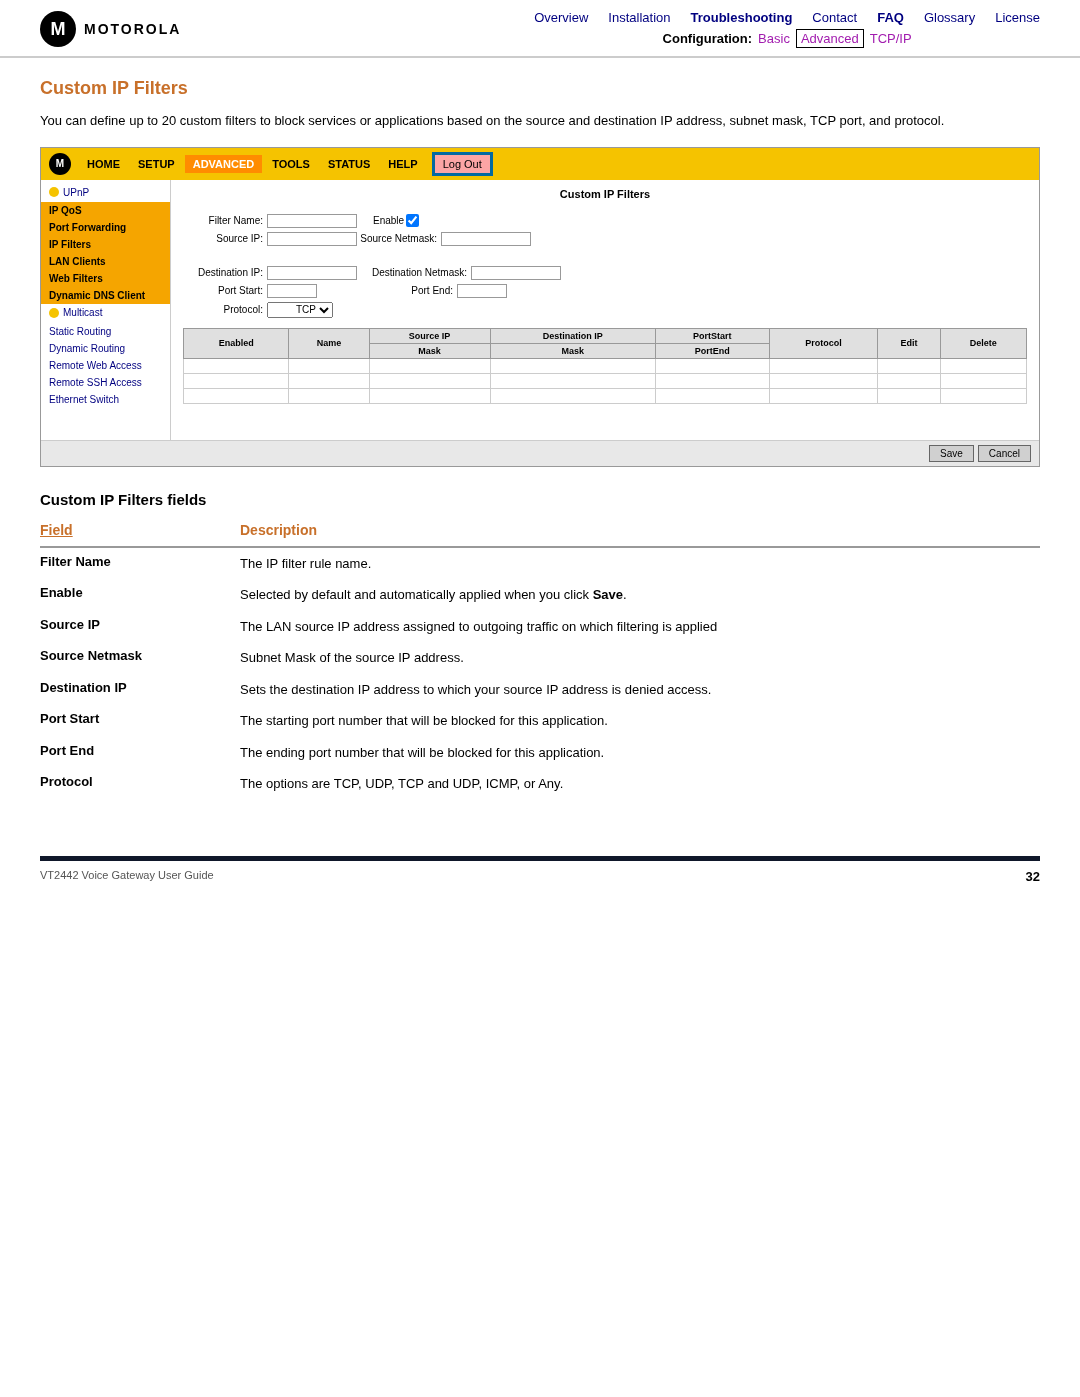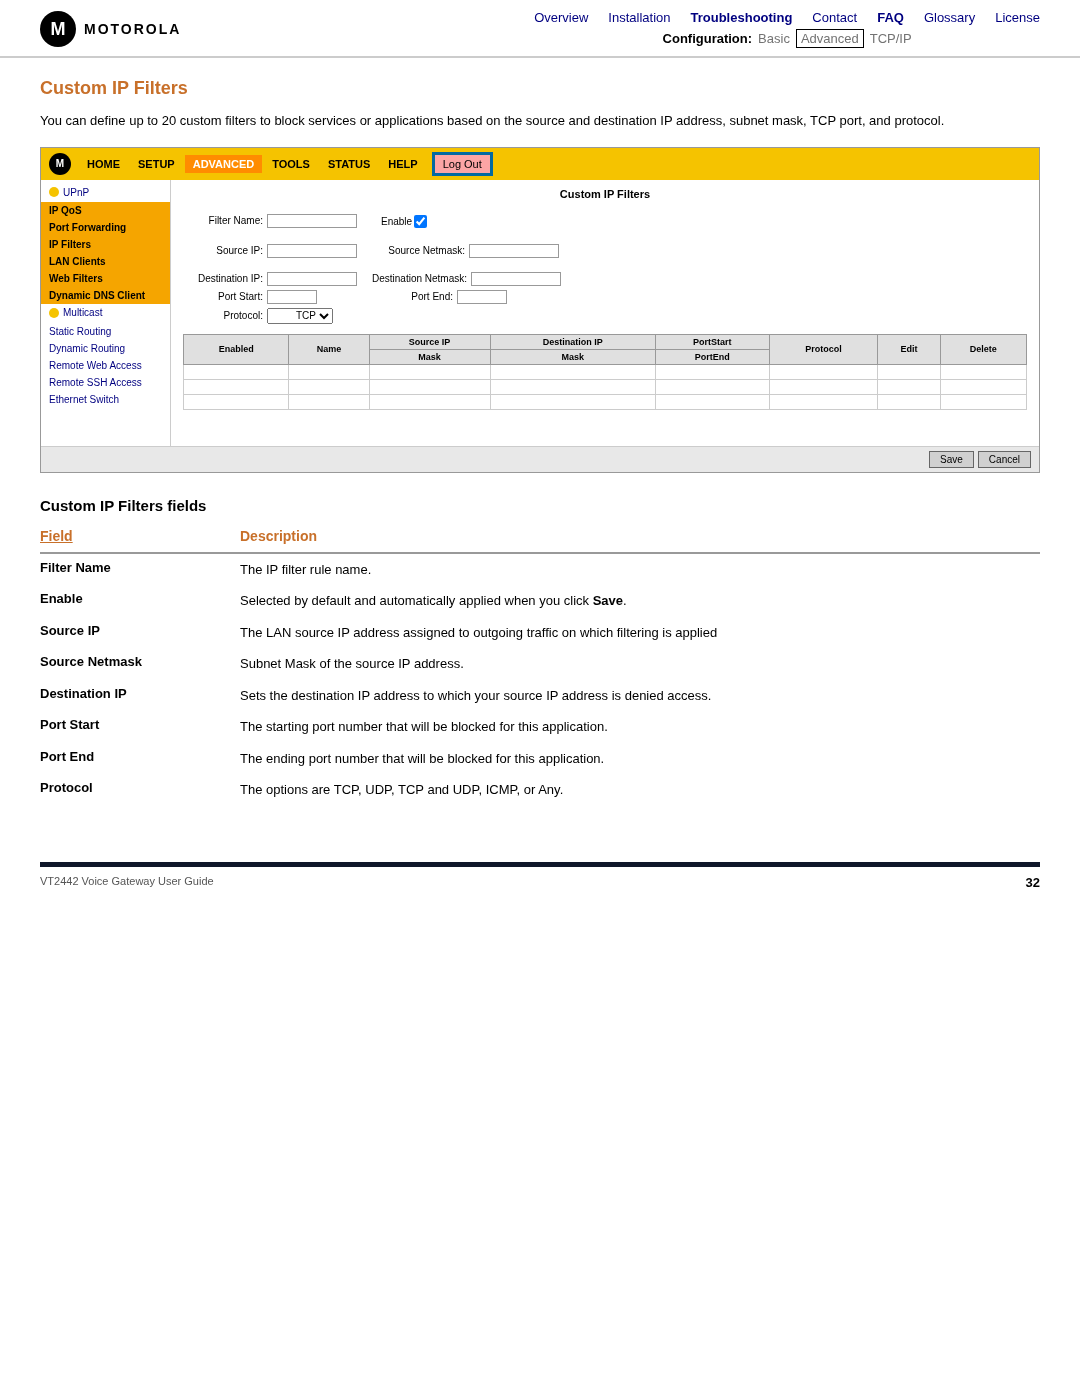--- a/index.html
+++ b/index.html
@@ -62,21 +62,21 @@
     .config-nav {
       display: flex;
       align-items: center;
       gap: 6px;
       font-size: 13px;
     }
     .config-label {
       font-weight: bold;
     }
     .config-nav a {
-      color: #737373;
+      color: #a21caf;
       text-decoration: none;
     }
     .config-advanced {
       border: 1px solid #000;
       padding: 1px 4px;
       color: #000080;
       text-decoration: none;
     }
 
     
@@ -398,32 +398,32 @@
         <div class="sidebar-item">Remote Web Access</div>
         <div class="sidebar-item">Remote SSH Access</div>
         <div class="sidebar-item">Ethernet Switch</div>
       </div>
 
       <div class="device-main">
         <div class="device-panel-title">Custom IP Filters</div>
 
         <div style="font-size:10px; padding: 4px 0;">
 
-          <div style="display:flex; gap:24px; margin-bottom:16px; align-items:flex-end;">
+          <div style="display:flex; gap:16px; margin-bottom:4px; align-items:flex-start;">
             <div class="form-row">
               <label>Filter Name:</label>
               <input type="text" class="form-input" style="">
             </div>
             <div class="checkbox-label">
               <span>Enable</span>
               <input type="checkbox" checked="" style="">
             </div>
           </div>
 
-          <div style="display:flex; gap:28px; margin-bottom:14px; align-items:center;">
+          <div style="display:flex; gap:0; margin-bottom:20px; align-items:center;">
             <div class="form-row">
               <label>Source IP:</label>
               <input type="text" class="form-input" style="">
             </div>
             <div class="form-row">
               <label>Source Netmask:</label>
               <input type="text" class="form-input" style="">
             </div>
           </div>
 

